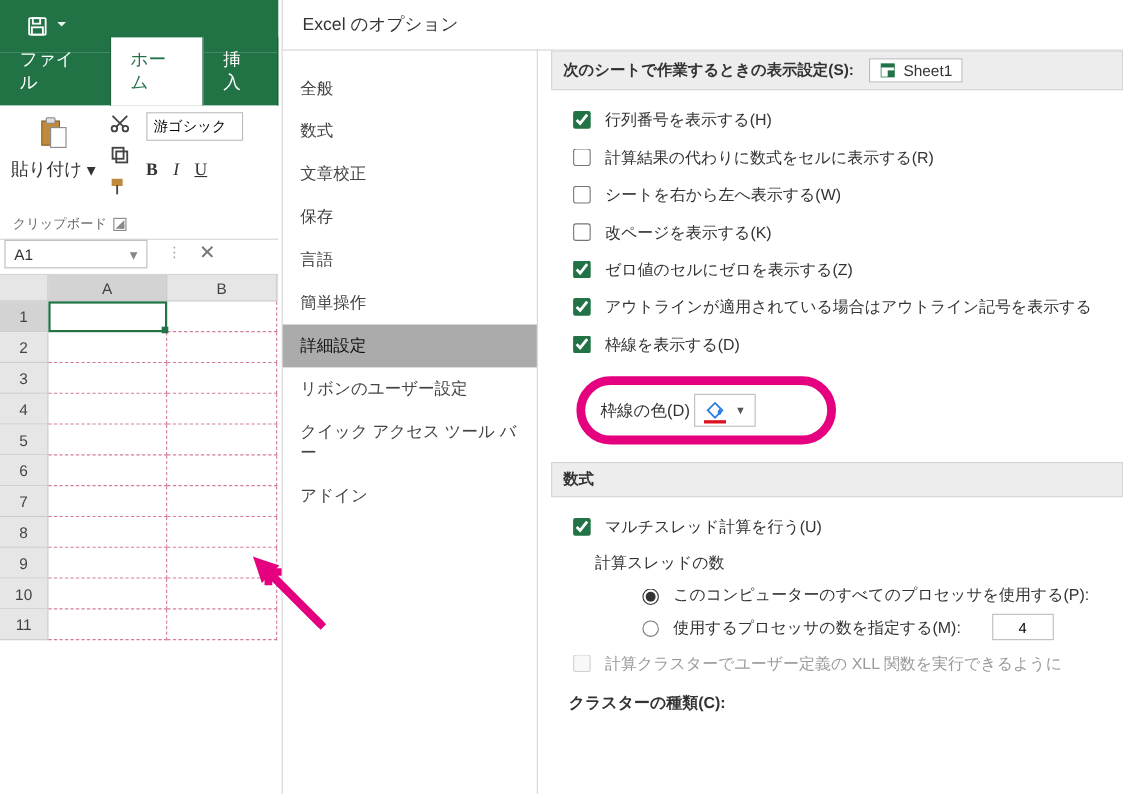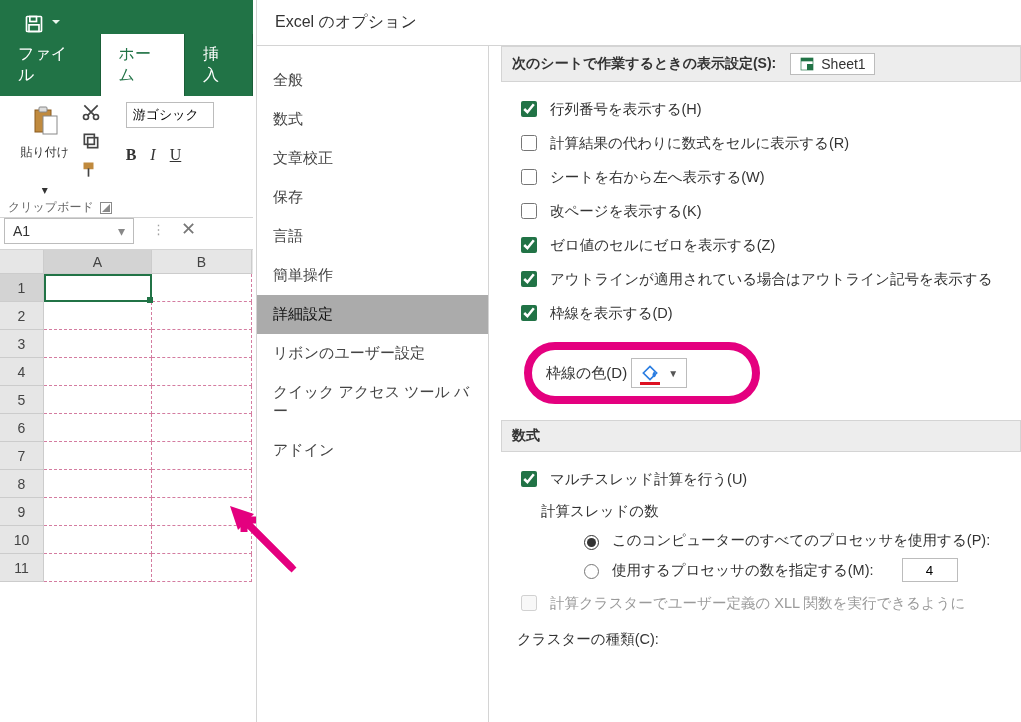--- a/index.html
+++ b/index.html
@@ -85,21 +85,21 @@
     gap: 10px;
   }
   .paste-btn {
     display: flex;
     flex-direction: column;
     align-items: center;
     padding: 2px 2px;
     cursor: pointer;
   }
   .paste-btn svg { width: 36px; height: 36px; }
-  .paste-btn span { font-size: 12px; margin-top: 2px; display:flex; align-items:center; gap:20px;flex-direction:column;}
+  .paste-btn span { font-size: 16px; margin-top: 2px; display:flex; align-items:center; gap:4px;}
   .small-icons {
     display: flex;
     flex-direction: column;
     gap: 6px;
   }
   .small-icons div { cursor: pointer; }
   .font-box {
     width: 88px;
     height: 26px;
     border: 1px solid #bcbcbc;
@@ -328,21 +328,21 @@
   }
   .radio-row input[type=radio]{ width:15px;height:15px; accent-color:#333;}
   .num-input{
     width: 56px;
     height: 24px;
     border:1px solid #bcbcbc;
     text-align:center;
     margin-left: 18px;
   }
   .sub-indent{ padding-left: 40px; font-size:14.5px; margin:6px 0;}
-  .sub-label { padding-left: 16px; font-size:14.5px; margin-top:10px;}
+  .sub-label { padding-left: 16px; font-size:14.5px; margin-top:10px;font-weight:bold;}
 
   
   .arrow {
     position:absolute;
     left: 224px;
     top: 500px;
     width: 80px;
     height: 80px;
     pointer-events:none;
   }

